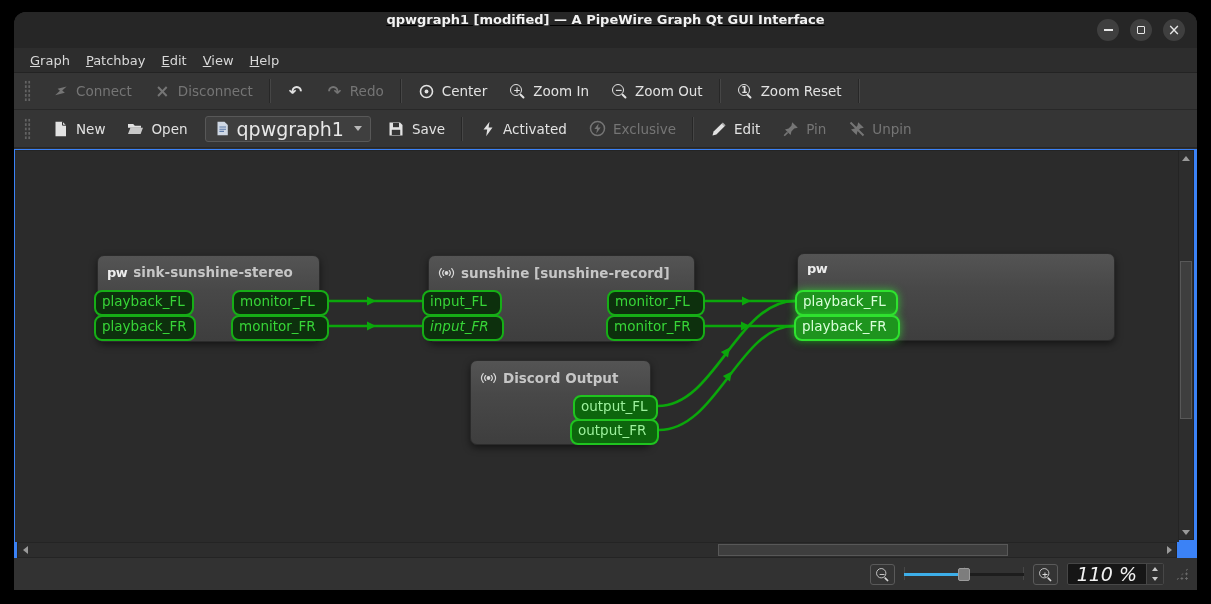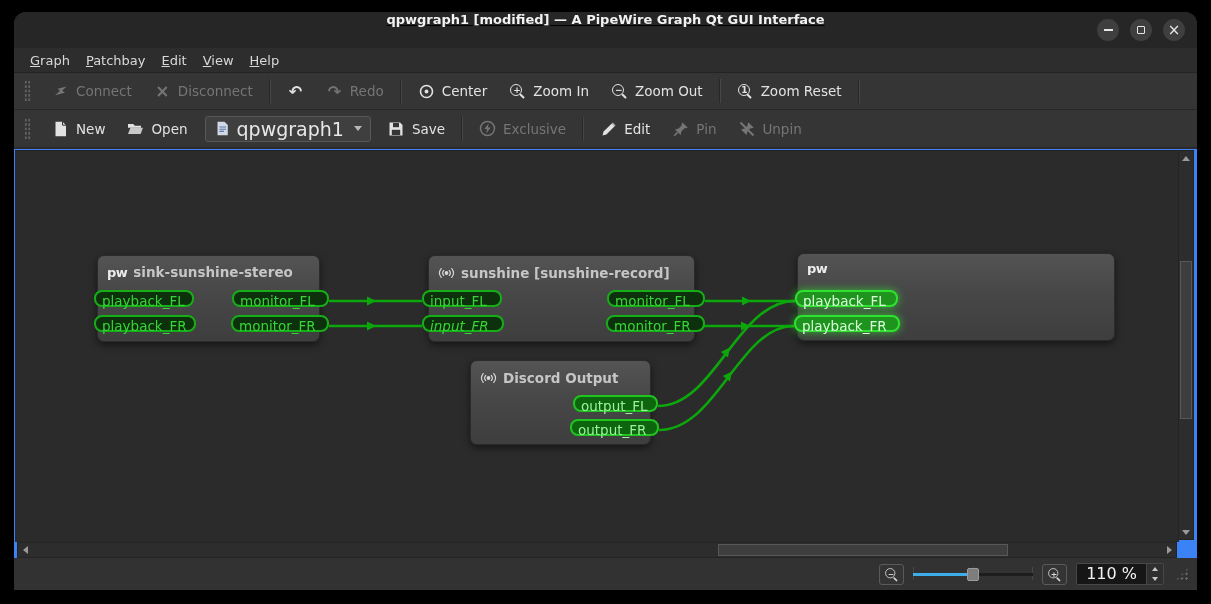--- a/index.html
+++ b/index.html
@@ -52,21 +52,21 @@
            background:linear-gradient(180deg,#545454 0%, #484848 40%, #3e3e3e 100%);
            box-shadow:0 3px 7px rgba(0,0,0,0.5); }
   .gnode .nhead { display:flex; align-items:center; gap:6px; padding:8px 10px 0 9px; white-space:nowrap; overflow:hidden; }
   .gnode .ntitle { font-size:13.5px; font-weight:bold; color:#c6c6c6; }
   .pwlogo { font-size:13px; font-weight:800; color:#ececec; letter-spacing:-0.5px; line-height:1; }
 
   .wires { position:absolute; left:0; top:0; z-index:2; }
   .wires path { stroke:#0ba70b; stroke-width:2.6; fill:none; }
   .wires polygon { fill:#0ba70b; }
 
-  .port { position:absolute; z-index:3; height:17px; border:2px solid #16ae16; border-radius:8px;
+  .port { position:absolute; z-index:3; height:26px; border:2px solid #16ae16; border-radius:8px;
           background:#0d300d; color:#37d537; font-size:13.5px; line-height:18px; padding:0 6px; white-space:nowrap; }
   .port.mid { background:#0d660d; color:#9df29d; border-color:#1fc41f; }
   .port.hot { background:#1e941e; color:#d9ffd9; border-color:#2fe22f; box-shadow:0 0 8px rgba(48,224,48,0.75); }
 
   
   .vscroll { position:absolute; top:1px; right:3px; width:16px; height:390px; background:#2d2d2d; border:1px solid #242424; }
   .hscroll { position:absolute; left:3px; bottom:0; height:16px; width:1160px; background:#2d2d2d; border:1px solid #242424; }
   .sthumb { position:absolute; background:#3e3e3e; border:1px solid #585858; }
   .sarrow { position:absolute; width:14px; height:14px; display:flex; align-items:center; justify-content:center; }
   .tri-up    { width:0;height:0;border-left:4px solid transparent;border-right:4px solid transparent;border-bottom:5px solid #9a9a9a; }
@@ -76,21 +76,21 @@
 
   
   .statusbar { position:absolute; left:0; bottom:0; width:1183px; height:32px; background:#323232; display:flex; align-items:center; justify-content:flex-end; gap:9px; padding-right:8px; }
   .sb-btn { width:25px; height:21px; border:1px solid #5a5a5a; border-radius:3px; background:#343434; color:#d8d8d8; display:flex; align-items:center; justify-content:center; }
   .slider { position:relative; width:120px; height:18px; }
   .slider .tick { position:absolute; top:2px; width:1px; height:13px; background:#474747; }
   .slider .trackL { position:absolute; left:0; top:8px; height:3px; background:#3daee9; }
   .slider .trackR { position:absolute; top:8px; height:3px; background:#1d1d1d; }
   .slider .thumb { position:absolute; top:2.5px; width:12px; height:13px; background:#7d7d7d; border:1px solid #9c9c9c; border-radius:2px; }
   .spin { display:flex; border:1px solid #474747; border-radius:2px; background:#161616; height:22px; }
-  .spin .val { padding:0 9px; font-size:16px; color:#f2f2f2; line-height:20px; }
+  .spin .val { padding:0 9px; font-size:19px; color:#f2f2f2; line-height:20px;font-style:italic; }
   .spin .btns { width:17px; display:flex; flex-direction:column; background:#2f2f2f; border-left:1px solid #474747; }
   .spin .sbtn { flex:1; display:flex; align-items:center; justify-content:center; }
   .spin .tu { width:0;height:0;border-left:3.5px solid transparent;border-right:3.5px solid transparent;border-bottom:4px solid #c8c8c8; }
   .spin .td { width:0;height:0;border-left:3.5px solid transparent;border-right:3.5px solid transparent;border-top:4px solid #c8c8c8; }
   .grip { width:14px; height:14px; margin-left:2px; background-image:radial-gradient(circle,#6a6a6a 1.1px, transparent 1.3px); background-size:4.6px 4.6px; clip-path:polygon(100% 0, 100% 100%, 0 100%); }
 </style>
 </head>
 <body>
 
 <div class="window">
@@ -228,20 +228,28 @@
             <path d="M1.5 1.5 H12 L14.5 4 V14.5 H1.5 Z" fill="currentColor"></path>
             <rect x="5" y="2" width="6" height="4.2" fill="#353535"></rect>
             <rect x="3.8" y="8.8" width="8.4" height="5.2" fill="#353535"></rect>
           </svg>
       </span>
       <span>Save</span>
     </span>
 
     <span class="tb-sep"></span>
 
+    <span class="tb-item">
+      <span class="ticon">
+        <svg width="14" height="16" viewBox="0 0 14 16">
+            <path d="M8.5 0.8 L2.5 8.6 H6.2 L5.2 15.2 L11.5 6.6 H7.6 Z" fill="currentColor"></path>
+          </svg>
+      </span>
+      <span>Activated</span>
+    </span>
 
     <span class="tb-item disabled">
       <span class="ticon">
         <svg width="17" height="17" viewBox="0 0 17 17">
             <circle cx="8.5" cy="8.5" r="7" fill="none" stroke="currentColor" stroke-width="1.5"></circle>
             <path d="M9.6 3.4 L5.4 8.9 H8 L7.3 13.4 L11.7 7.6 H9 Z" fill="currentColor"></path>
           </svg>
       </span>
       <span>Exclusive</span>
     </span>

